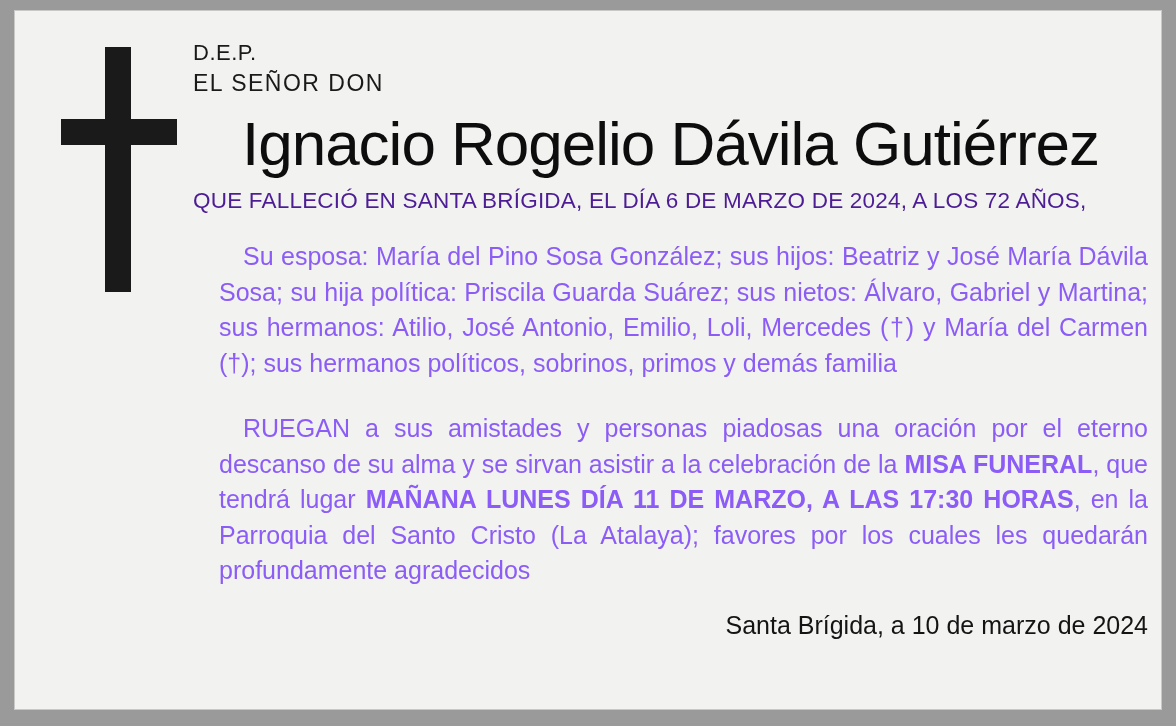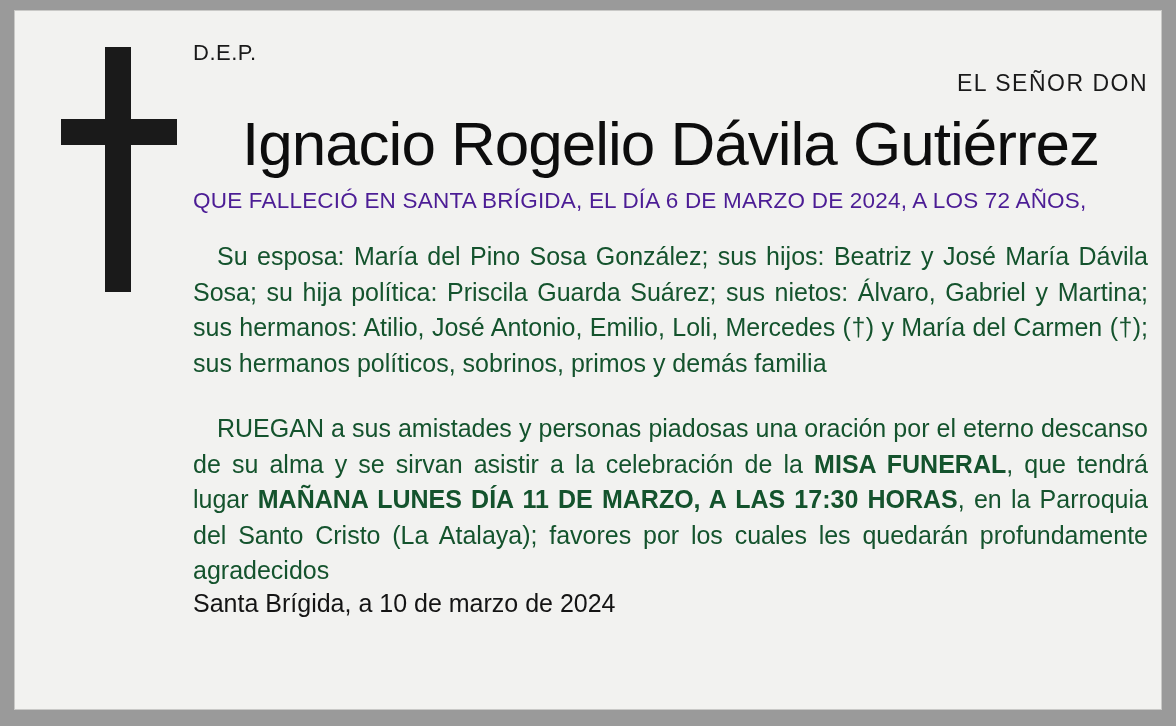--- a/index.html
+++ b/index.html
@@ -54,21 +54,21 @@
     color: #111;
   }
   .dep {
     text-align: left;
     font-size: 22px;
     letter-spacing: 0.5px;
     line-height: 1.25;
     color: #1a1a1a;
   }
   .senor {
-    text-align: right;
+    text-align: left;
     font-size: 23px;
     letter-spacing: 1.5px;
     line-height: 1.3;
     margin-top: 2px;
     color: #1a1a1a;
   }
   .name {
     text-align: center;
     font-size: 62px;
     font-weight: normal;
@@ -84,30 +84,32 @@
     letter-spacing: 0.2px;
     line-height: 1.45;
     color: #4c1d95;
   }
   .para {
     margin-top: 22px;
     font-size: 25px;
     line-height: 1.42;
     text-align: justify;
     text-indent: 24px;
-    color: #14532d;
+    color: #8b5cf6;
+    margin-left: 26px;
   }
   .para.second {
     margin-top: 30px;
   }
   .para b {
     font-weight: bold;
   }
   .place-date {
-    text-align: left;
+    margin-top: 22px;
+    text-align: right;
     font-size: 25px;
     color: #141414;
   }
 </style>
 </head>
 <body>
 
 <div class="obituary-card">
 
   <div class="cross">

